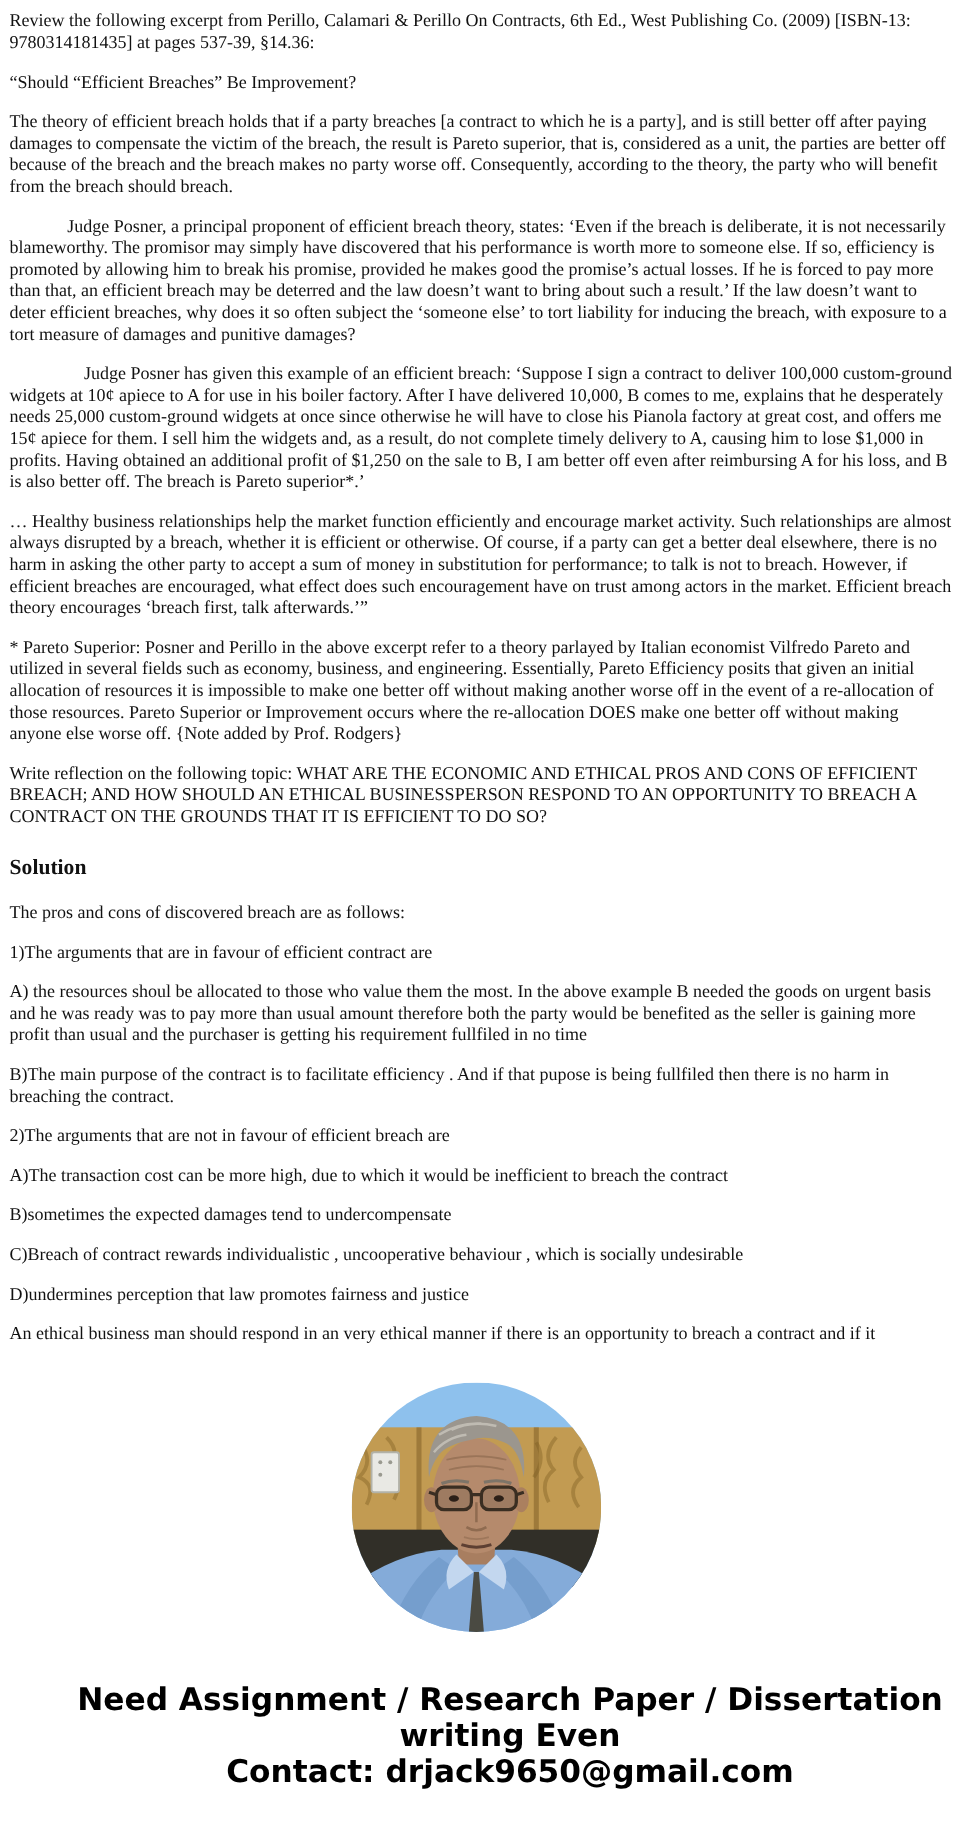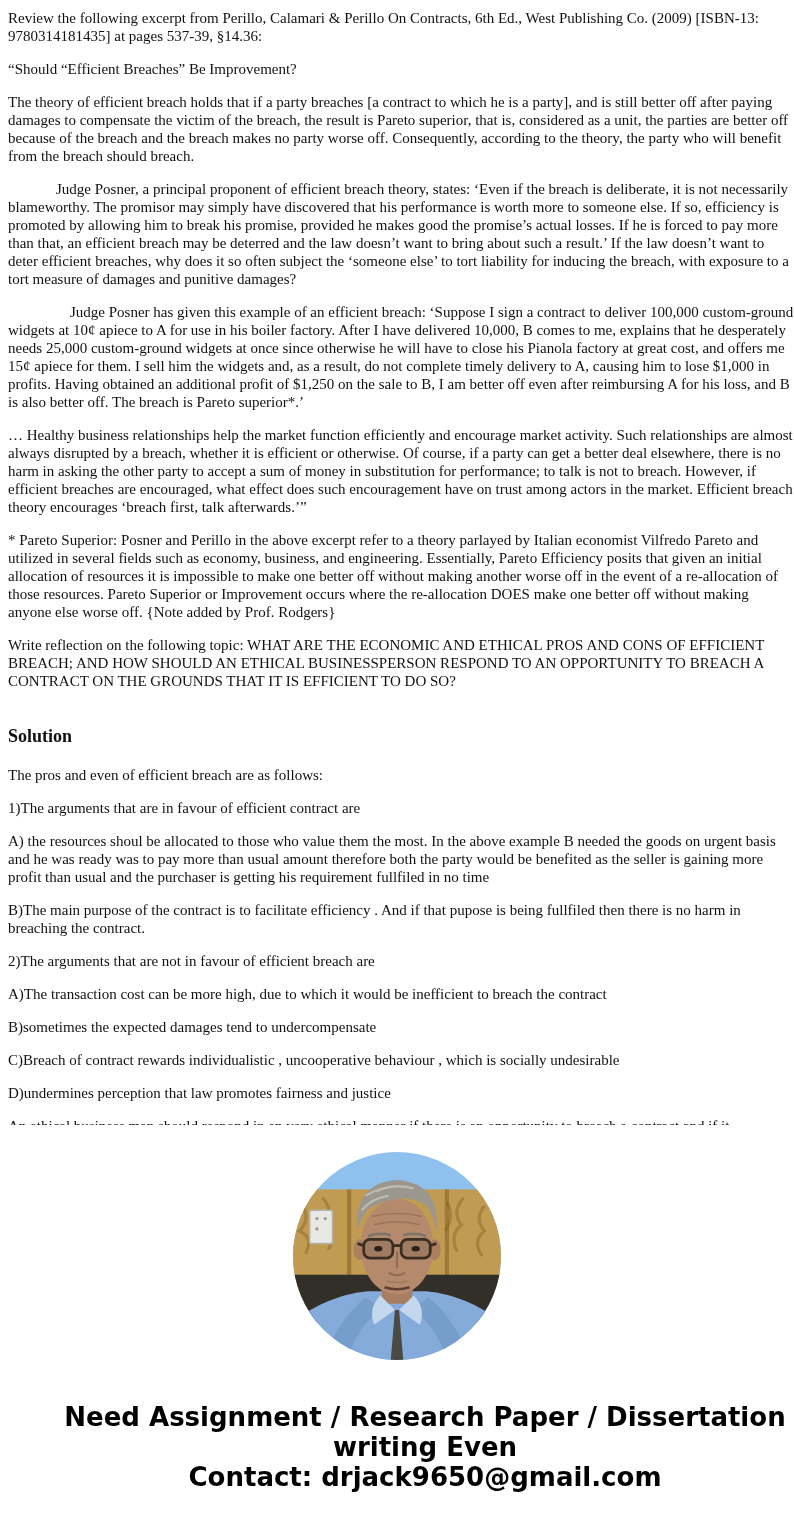--- a/index.html
+++ b/index.html
@@ -32,21 +32,21 @@
     line-height: 18px;
     margin: 0 0 15px 0;
     text-align: left;
   }
   .indent-1 { text-indent: 48px; }
   .indent-2 { text-indent: 62px; }
   .solution-heading {
     font-size: 18px;
     font-weight: bold;
     line-height: 20px;
-    margin: 36px 0 20px 0;
+    margin: 22px 0 20px 0;
     font-family: "Liberation Serif", serif;
   }
   .avatar-box {
     position: absolute;
     top: 1152px;
     left: 50%;
     transform: translateX(-50%);
     width: 208px;
     height: 208px;
   }
@@ -80,21 +80,21 @@
     <p>“Should “Efficient Breaches” Be Improvement?</p>
     <p>The theory of efficient breach holds that if a party breaches [a contract to which he is a party], and is still better off after paying damages to compensate the victim of the breach, the result is Pareto superior, that is, considered as a unit, the parties are better off because of the breach and the breach makes no party worse off. Consequently, according to the theory, the party who will benefit from the breach should breach.</p>
     <p class="indent-1">Judge Posner, a principal proponent of efficient breach theory, states: ‘Even if the breach is deliberate, it is not necessarily blameworthy. The promisor may simply have discovered that his performance is worth more to someone else. If so, efficiency is promoted by allowing him to break his promise, provided he makes good the promise’s actual losses. If he is forced to pay more than that, an efficient breach may be deterred and the law doesn’t want to bring about such a result.’ If the law doesn’t want to deter efficient breaches, why does it so often subject the ‘someone else’ to tort liability for inducing the breach, with exposure to a tort measure of damages and punitive damages?</p>
     <p class="indent-2">Judge Posner has given this example of an efficient breach: ‘Suppose I sign a contract to deliver 100,000 custom-ground widgets at 10¢ apiece to A for use in his boiler factory. After I have delivered 10,000, B comes to me, explains that he desperately needs 25,000 custom-ground widgets at once since otherwise he will have to close his Pianola factory at great cost, and offers me 15¢ apiece for them. I sell him the widgets and, as a result, do not complete timely delivery to A, causing him to lose $1,000 in profits. Having obtained an additional profit of $1,250 on the sale to B, I am better off even after reimbursing A for his loss, and B is also better off. The breach is Pareto superior*.’</p>
     <p>… Healthy business relationships help the market function efficiently and encourage market activity. Such relationships are almost always disrupted by a breach, whether it is efficient or otherwise. Of course, if a party can get a better deal elsewhere, there is no harm in asking the other party to accept a sum of money in substitution for performance; to talk is not to breach. However, if efficient breaches are encouraged, what effect does such encouragement have on trust among actors in the market. Efficient breach theory encourages ‘breach first, talk afterwards.’”</p>
     <p>* Pareto Superior: Posner and Perillo in the above excerpt refer to a theory parlayed by Italian economist Vilfredo Pareto and utilized in several fields such as economy, business, and engineering. Essentially, Pareto Efficiency posits that given an initial allocation of resources it is impossible to make one better off without making another worse off in the event of a re-allocation of those resources. Pareto Superior or Improvement occurs where the re-allocation DOES make one better off without making anyone else worse off. {Note added by Prof. Rodgers}</p>
     <p>Write reflection on the following topic: WHAT ARE THE ECONOMIC AND ETHICAL PROS AND CONS OF EFFICIENT BREACH; AND HOW SHOULD AN ETHICAL BUSINESSPERSON RESPOND TO AN OPPORTUNITY TO BREACH A CONTRACT ON THE GROUNDS THAT IT IS EFFICIENT TO DO SO?</p>
 
     <h2 class="solution-heading">Solution</h2>
 
-    <p>The pros and even of efficient breach are as follows:</p>
+    <p>The pros and cons of discovered breach are as follows:</p>
     <p>1)The arguments that are in favour of efficient contract are</p>
     <p>A) the resources shoul be allocated to those who value them the most. In the above example B needed the goods on urgent basis and he was ready was to pay more than usual amount therefore both the party would be benefited as the seller is gaining more profit than usual and the purchaser is getting his requirement fullfiled in no time</p>
     <p>B)The main purpose of the contract is to facilitate efficiency . And if that pupose is being fullfiled then there is no harm in breaching the contract.</p>
     <p>2)The arguments that are not in favour of efficient breach are</p>
     <p>A)The transaction cost can be more high, due to which it would be inefficient to breach the contract</p>
     <p>B)sometimes the expected damages tend to undercompensate</p>
     <p>C)Breach of contract rewards individualistic , uncooperative behaviour , which is socially undesirable</p>
     <p>D)undermines perception that law promotes fairness and justice</p>
     <p>An ethical business man should respond in an very ethical manner if there is an opportunity to breach a contract and if it</p>
   </div>

